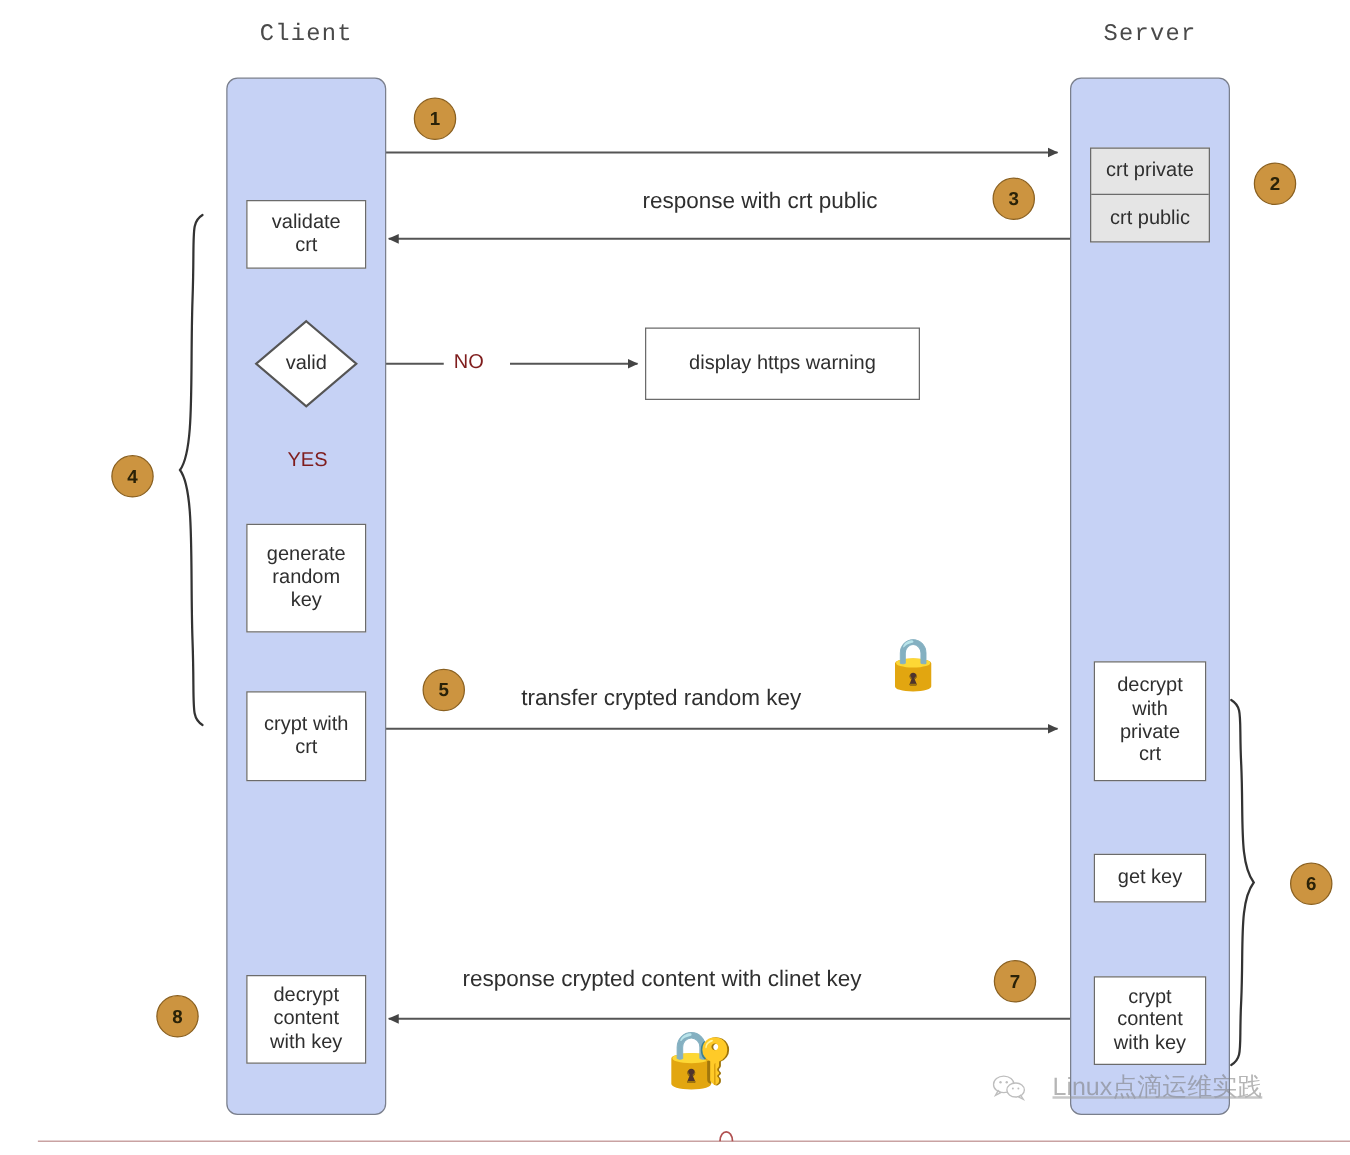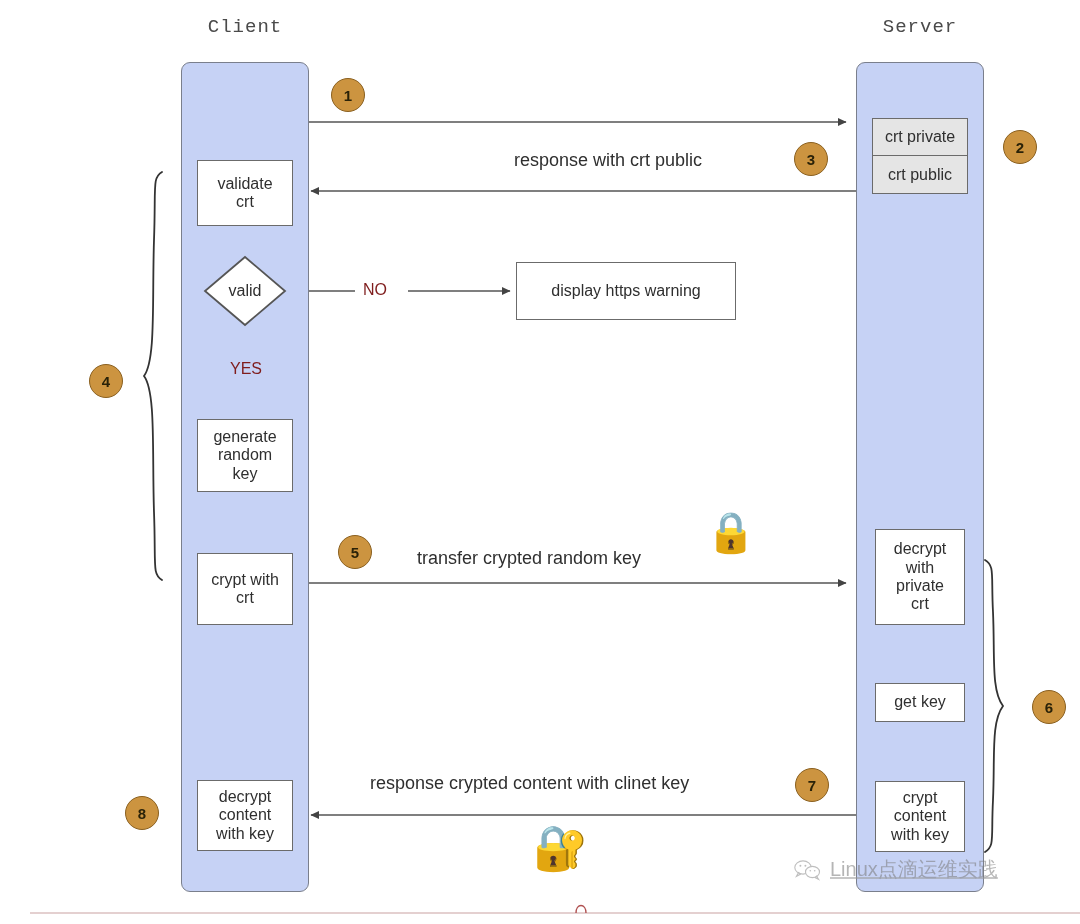--- a/index.html
+++ b/index.html
@@ -126,21 +126,21 @@
   }
 
   
   .lock { font-size: 40px; line-height: 1; }
   .lock.small { font-size: 44px; }
 
   
   .watermark {
     display: flex;
     align-items: center;
-    gap: 8px;
+    gap: 20px;
     opacity: .55;
     color: #7a7a7a;
     font-size: 20px;
     white-space: nowrap;
   }
   .watermark .wm-text {
     text-decoration: underline;
     text-decoration-color: #9a9a9a;
   }
 </style>
@@ -190,40 +190,40 @@
     <line x1="0" y1="913" x2="1080" y2="913" stroke="#c9a2a2" stroke-width="1.2"></line>
     <path d="M546,913 C546,903 556,903 556,913" fill="none" stroke="#b05050" stroke-width="1.4"></path>
   </svg>
 
   <div class="abs lane-title" style="left:135px; top:16px; width:160px;">Client</div>
   <div class="abs lane-title" style="left:810px; top:16px; width:160px;">Server</div>
 
   <div class="abs lifeline" style="left:151px; top:62px; width:128px; height:830px;"></div>
   <div class="abs lifeline" style="left:826px; top:62px; width:128px; height:830px;"></div>
 
-  <div class="abs pbox" style="left:167px; top:160px; width:96px; height:66px; flex-direction:column;">
+  <div class="abs pbox" style="left:167px; top:160px; width:96px; height:55px; flex-direction:column;">
     <span>validate</span>
     <span>crt</span>
   </div>
 
   <div class="abs diamond-wrap" style="left:173px; top:255px;">
     <svg width="84" height="72" viewBox="0 0 84 72" xmlns="http://www.w3.org/2000/svg">
       <polygon points="42,2 82,36 42,70 2,36" fill="#ffffff" stroke="#555" stroke-width="1.8"></polygon>
     </svg>
     <div class="diamond-label">valid</div>
   </div>
 
   <div class="abs edge-label" style="left:333px; top:281px;">NO</div>
   <div class="abs edge-label" style="left:195px; top:360px; width:42px; text-align:center;">YES</div>
 
   <div class="abs pbox" style="left:486px; top:262px; width:220px; height:58px;">
     <span>display https warning</span>
   </div>
 
-  <div class="abs pbox" style="left:167px; top:419px; width:96px; height:73px; flex-direction:column;">
+  <div class="abs pbox" style="left:167px; top:419px; width:96px; height:87px; flex-direction:column;">
     <span>generate</span>
     <span>random</span>
     <span>key</span>
   </div>
 
   <div class="abs pbox" style="left:167px; top:553px; width:96px; height:72px; flex-direction:column;">
     <span class="small">crypt with</span>
     <span>crt</span>
   </div>
 

